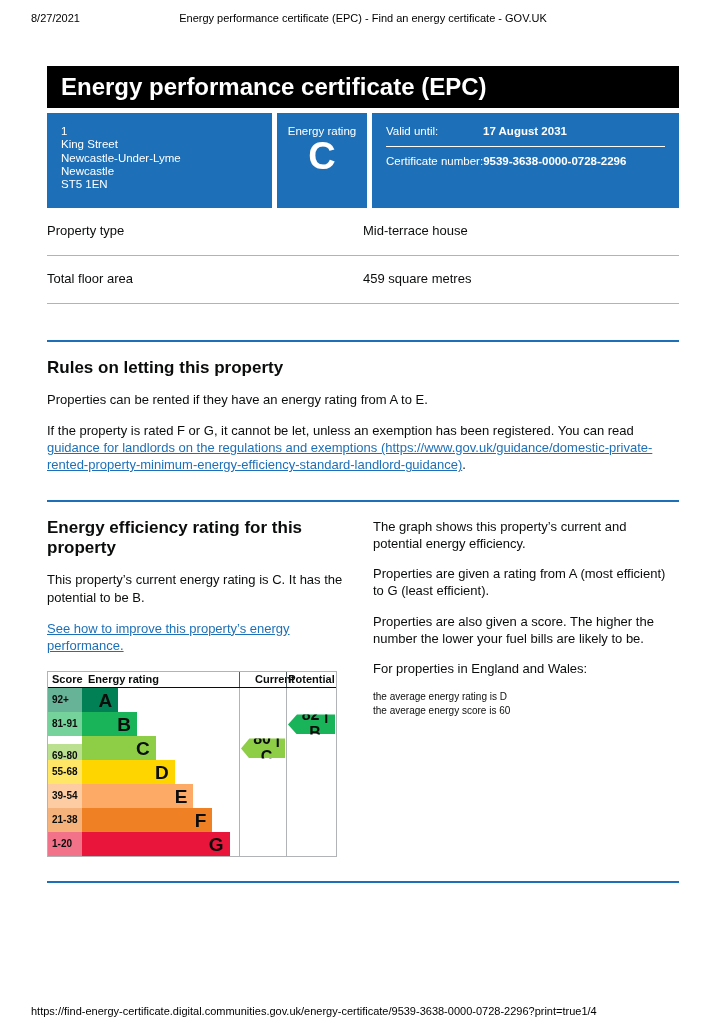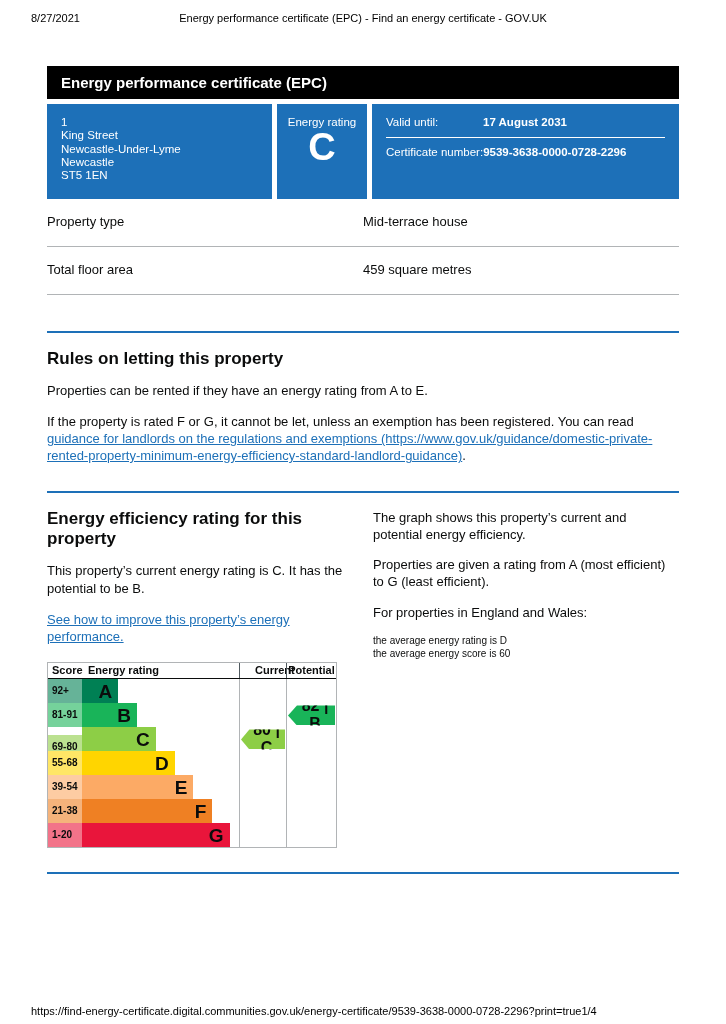--- a/index.html
+++ b/index.html
@@ -18,21 +18,21 @@
   .print-header { top: 12px; }
   .ph-date { position: absolute; left: 0; top: 0; }
   .ph-title { text-align: center; }
   .print-footer { bottom: 7px; display: flex; justify-content: flex-start; }
 
   
   .content { position: absolute; left: 47px; top: 66px; width: 632px; }
 
   .banner {
     background: #000000; color: #ffffff;
-    font-size: 15px; font-weight: bold;
+    font-size: 24px; font-weight: bold;
     padding: 9px 14px; line-height: 1.0;
   }
 
   .panels { display: flex; gap: 5px; margin-top: 5px; height: 95px; }
   .panel { background: #1d70b8; color: #ffffff; }
   .panel-address { width: 225px; padding: 12px 14px; font-size: 11.5px; line-height: 1.16; }
   .panel-rating { width: 90px; display: flex; flex-direction: column; align-items: center; padding-top: 12px; }
   .panel-rating .rating-label { font-size: 11.5px; }
   .panel-rating .rating-letter { font-size: 38px; font-weight: bold; line-height: 1.05; }
   .panel-validity { flex: 1; padding: 12px 14px; font-size: 11.5px; }
@@ -214,20 +214,21 @@
               <div class="c-current"></div>
               <div class="c-potential"></div>
             </div>
           </div>
       </div>
     </div>
 
     <div class="col-right">
       <p>The graph shows this property’s current and potential energy efficiency.</p>
       <p>Properties are given a rating from A (most efficient) to G (least efficient).</p>
+      <p>Properties are also given a score. The higher the number the lower your fuel bills are likely to be.</p>
       <p>For properties in England and Wales:</p>
       <div class="avg-lines">
         <div>the average energy rating is D</div>
         <div>the average energy score is 60</div>
       </div>
     </div>
   </div>
 
   <hr class="rule-blue rule-3">
 

